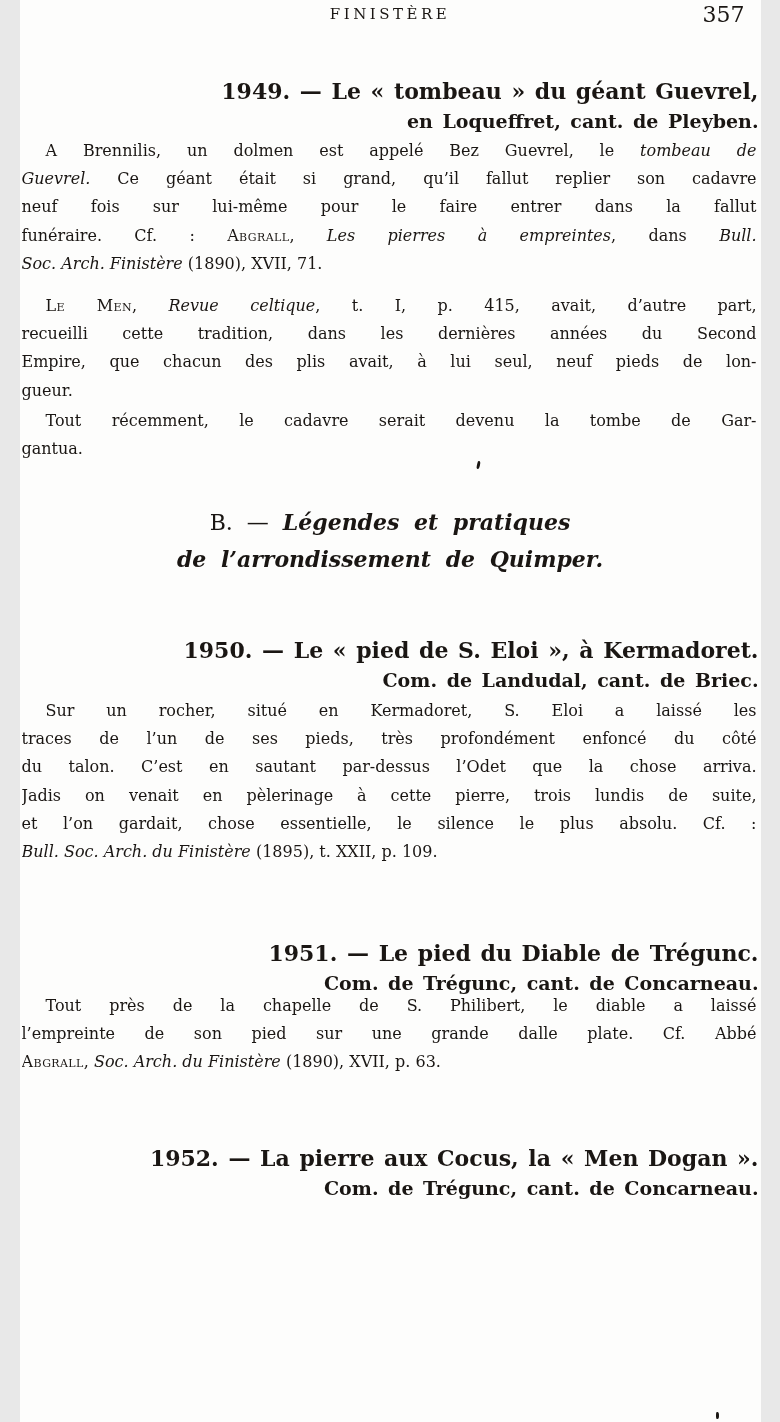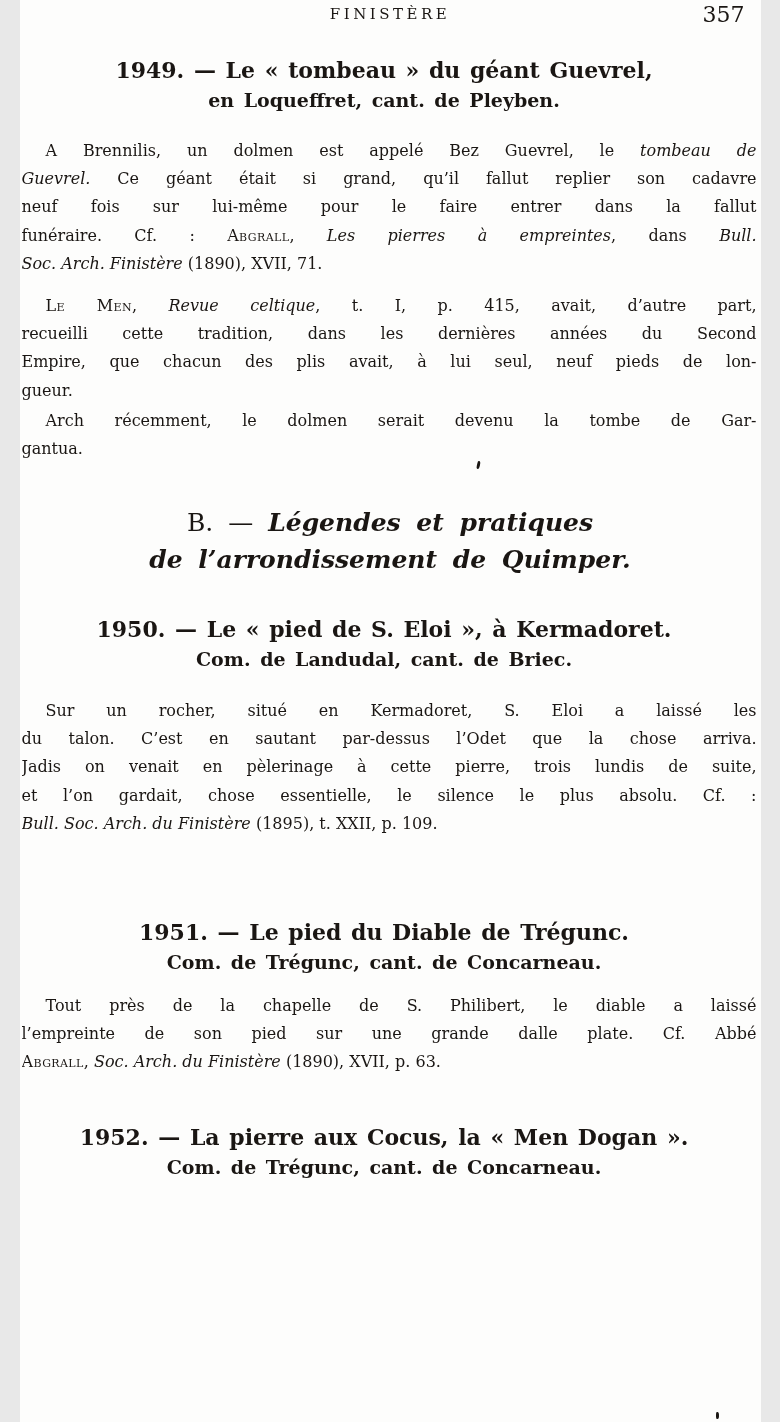--- a/index.html
+++ b/index.html
@@ -35,37 +35,38 @@
   .rh-page {
     position: absolute;
     top: 0px;
     right: 16px;
     font-size: 22px;
   }
 
   
   .entry-head {
     position: absolute;
-    left: 0; right: 12px;
-    text-align: center;
+    left: 0; right: 2px;
+    text-align: right;
     font-weight: bold;
+    margin-top: 21px;
   }
   .eh-main { font-size: 22px; line-height: 26px; word-spacing: 2px; }
   .eh-sub  { font-size: 19px; line-height: 24px; margin-top: 5px; word-spacing: 3px; }
   .eh-1949 { top: 57px; }
   .eh-1950 { top: 616px; }
   .eh-1951 { top: 919px; }
   .eh-1952 { top: 1124px; }
 
   
   .sec-head {
     position: absolute;
     top: 504px; left: 0; right: 0;
     text-align: center;
-    font-size: 25px;
+    font-size: 22px;
     line-height: 37px;
     word-spacing: 7px;
   }
   .sec-head .prefix { font-style: normal; font-weight: 500; }
   .sec-head .bi { font-style: italic; font-weight: bold; }
 
   
   .para {
     position: absolute;
     left: 2px;
@@ -123,40 +124,41 @@
       <div class="pline"><span>funéraire. Cf. : </span><span class="sc">Abgrall</span><span>, </span><span class="i">Les pierres à empreintes</span><span>, dans </span><span class="i">Bull.</span></div>
       <div class="pline last"><span class="i">Soc. Arch. Finistère</span><span> (1890), XVII, 71.</span></div>
     </div>
   <div class="para p-1949-2">
       <div class="pline first"><span class="sc">Le Men</span><span>, </span><span class="i">Revue celtique</span><span>, t. I, p. 415, avait, d’autre part,</span></div>
       <div class="pline"><span>recueilli cette tradition, dans les dernières années du Second</span></div>
       <div class="pline"><span>Empire, que chacun des plis avait, à lui seul, neuf pieds de lon-</span></div>
       <div class="pline last"><span>gueur.</span></div>
     </div>
   <div class="para p-1949-3">
-      <div class="pline first"><span>Arch récemment, le dolmen serait devenu la tombe de Gar-</span></div>
+      <div class="pline first"><span>Tout récemment, le cadavre serait devenu la tombe de Gar-</span></div>
       <div class="pline last"><span>gantua.</span></div>
     </div>
 
   <div class="artifact artifact-1"></div>
 
   <div class="sec-head">
     <div>
       <span class="prefix">B. — </span><span class="bi">Légendes et pratiques</span>
     </div>
     <div class="bi">de l’arrondissement de Quimper.</div>
   </div>
 
   <div class="entry-head eh-1950">
     <div class="eh-main">1950. — Le « pied de S. Eloi », à Kermadoret.</div>
     <div class="eh-sub">Com. de Landudal, cant. de Briec.</div>
   </div>
 
   <div class="para p-1950-1">
       <div class="pline first"><span>Sur un rocher, situé en Kermadoret, S. Eloi a laissé les</span></div>
+      <div class="pline"><span>traces de l’un de ses pieds, très profondément enfoncé du côté</span></div>
       <div class="pline"><span>du talon. C’est en sautant par-dessus l’Odet que la chose arriva.</span></div>
       <div class="pline"><span>Jadis on venait en pèlerinage à cette pierre, trois lundis de suite,</span></div>
       <div class="pline"><span>et l’on gardait, chose essentielle, le silence le plus absolu. Cf. :</span></div>
       <div class="pline last"><span class="i">Bull. Soc. Arch. du Finistère</span><span> (1895), t. XXII, p. 109.</span></div>
     </div>
 
   <div class="entry-head eh-1951">
     <div class="eh-main">1951. — Le pied du Diable de Trégunc.</div>
     <div class="eh-sub">Com. de Trégunc, cant. de Concarneau.</div>
   </div>

